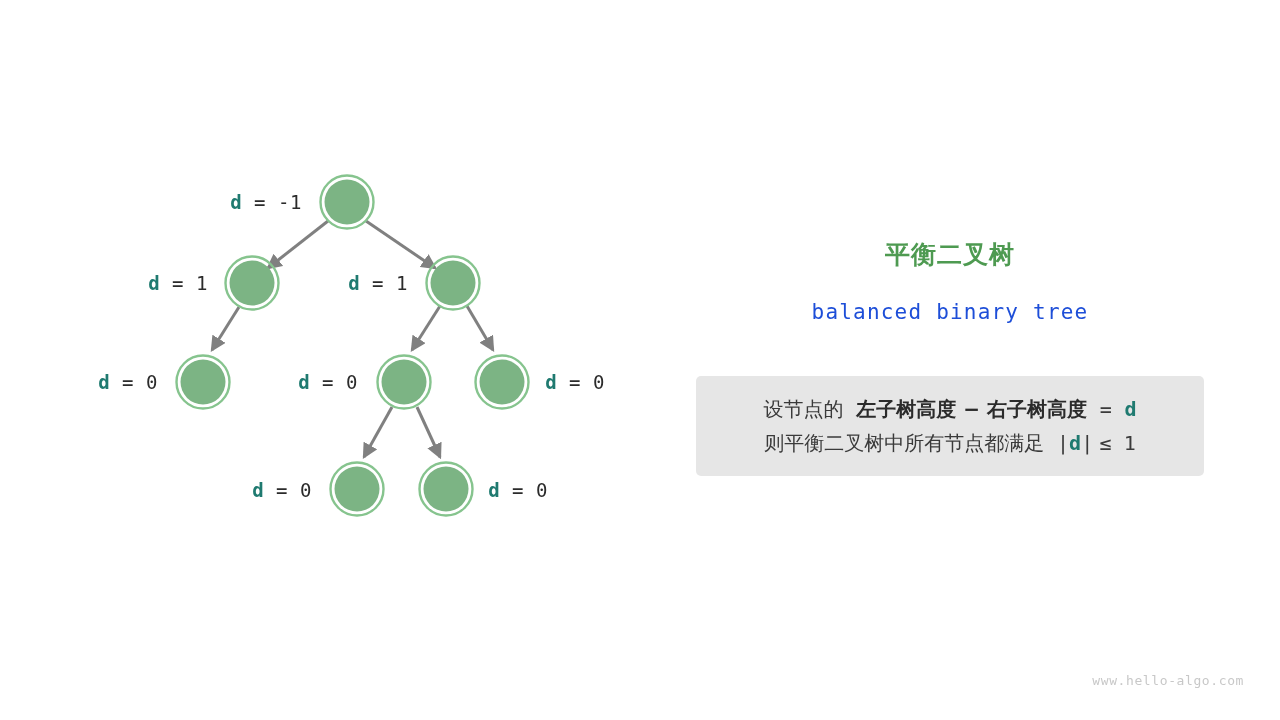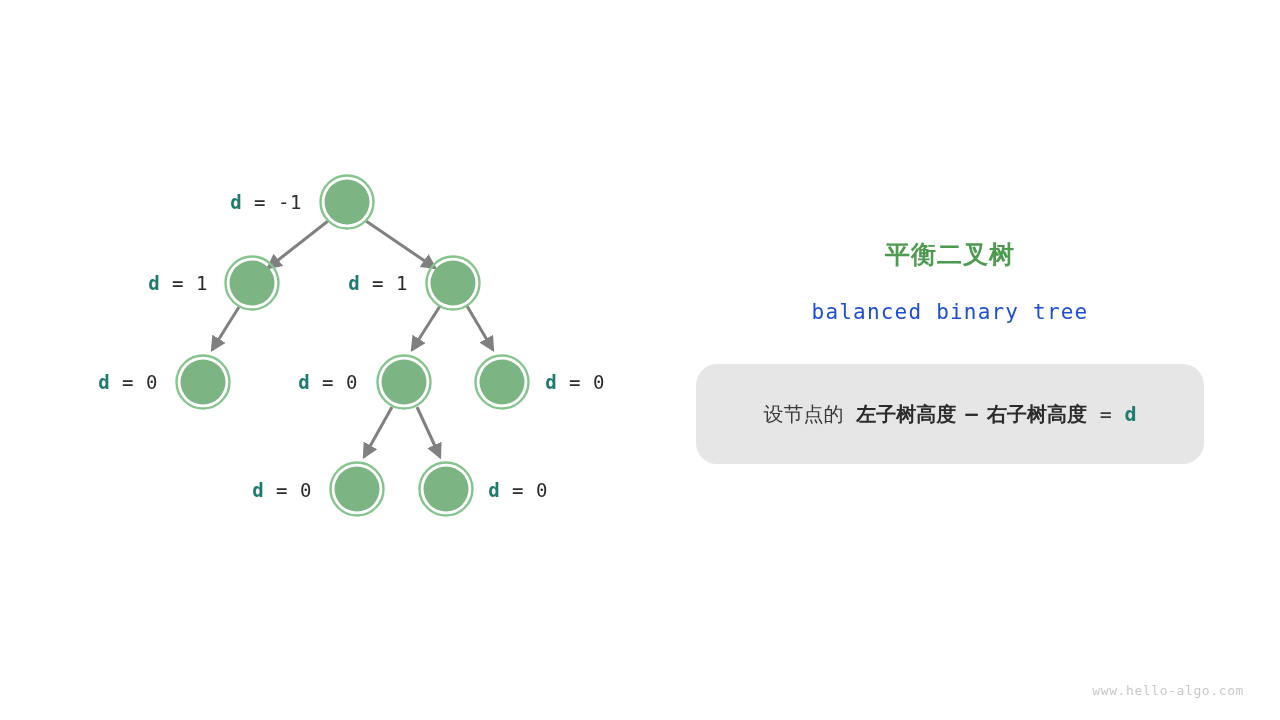--- a/index.html
+++ b/index.html
@@ -65,46 +65,46 @@
     font-family: "DejaVu Sans Mono", monospace;
     font-size: 21px;
     color: #1d4ed8;
     letter-spacing: 1.2px;
     margin: 29px 0 0 0;
   }
 
   .info-box {
     position: absolute;
     left: 696px;
-    top: 364px;
+    top: 376px;
     width: 508px;
     height: 100px;
     background: #e6e6e6;
-    border-radius: 21px;
+    border-radius: 5px;
     box-sizing: border-box;
     display: flex;
     flex-direction: column;
     justify-content: center;
     align-items: center;
   }
   .info-line {
     font-family: "DejaVu Sans", sans-serif;
     font-size: 20px;
     color: #3a3a3a;
     line-height: 34px;
     white-space: nowrap;
   }
   .info-line b { font-weight: bold; color: #2b2b2b; }
   .info-line .var { color: #1f7a70; font-weight: bold; }
   .info-line .mono { font-family: "DejaVu Sans Mono", monospace; }
 
   .watermark {
     position: absolute;
     right: 36px;
-    bottom: 22px;
+    bottom: 32px;
     font-family: "DejaVu Sans Mono", monospace;
     font-size: 13px;
     color: #c8c8c8;
     letter-spacing: 0.6px;
   }
 </style>
 </head>
 <body>
 
 <div id="canvas">
@@ -200,16 +200,21 @@
     <p class="panel-subtitle">balanced binary tree</p>
   </div>
 
   <div class="info-box">
     <div class="info-line">
       <span>设节点的</span>
       &nbsp;<b>左子树高度 − 右子树高度</b>&nbsp;
       <span class="mono">=</span>&nbsp;
       <span class="var mono">d</span>
     </div>
+    <div class="info-line">
+      <span>则平衡二叉树中所有节点都满足</span>&nbsp;
+      <span class="mono">|</span><span class="var mono">d</span><span class="mono">|</span>
+      <span class="mono">≤ 1</span>
+    </div>
   </div>
 
   <div class="watermark">www.hello-algo.com</div>
 </div>
 
 </body></html>

